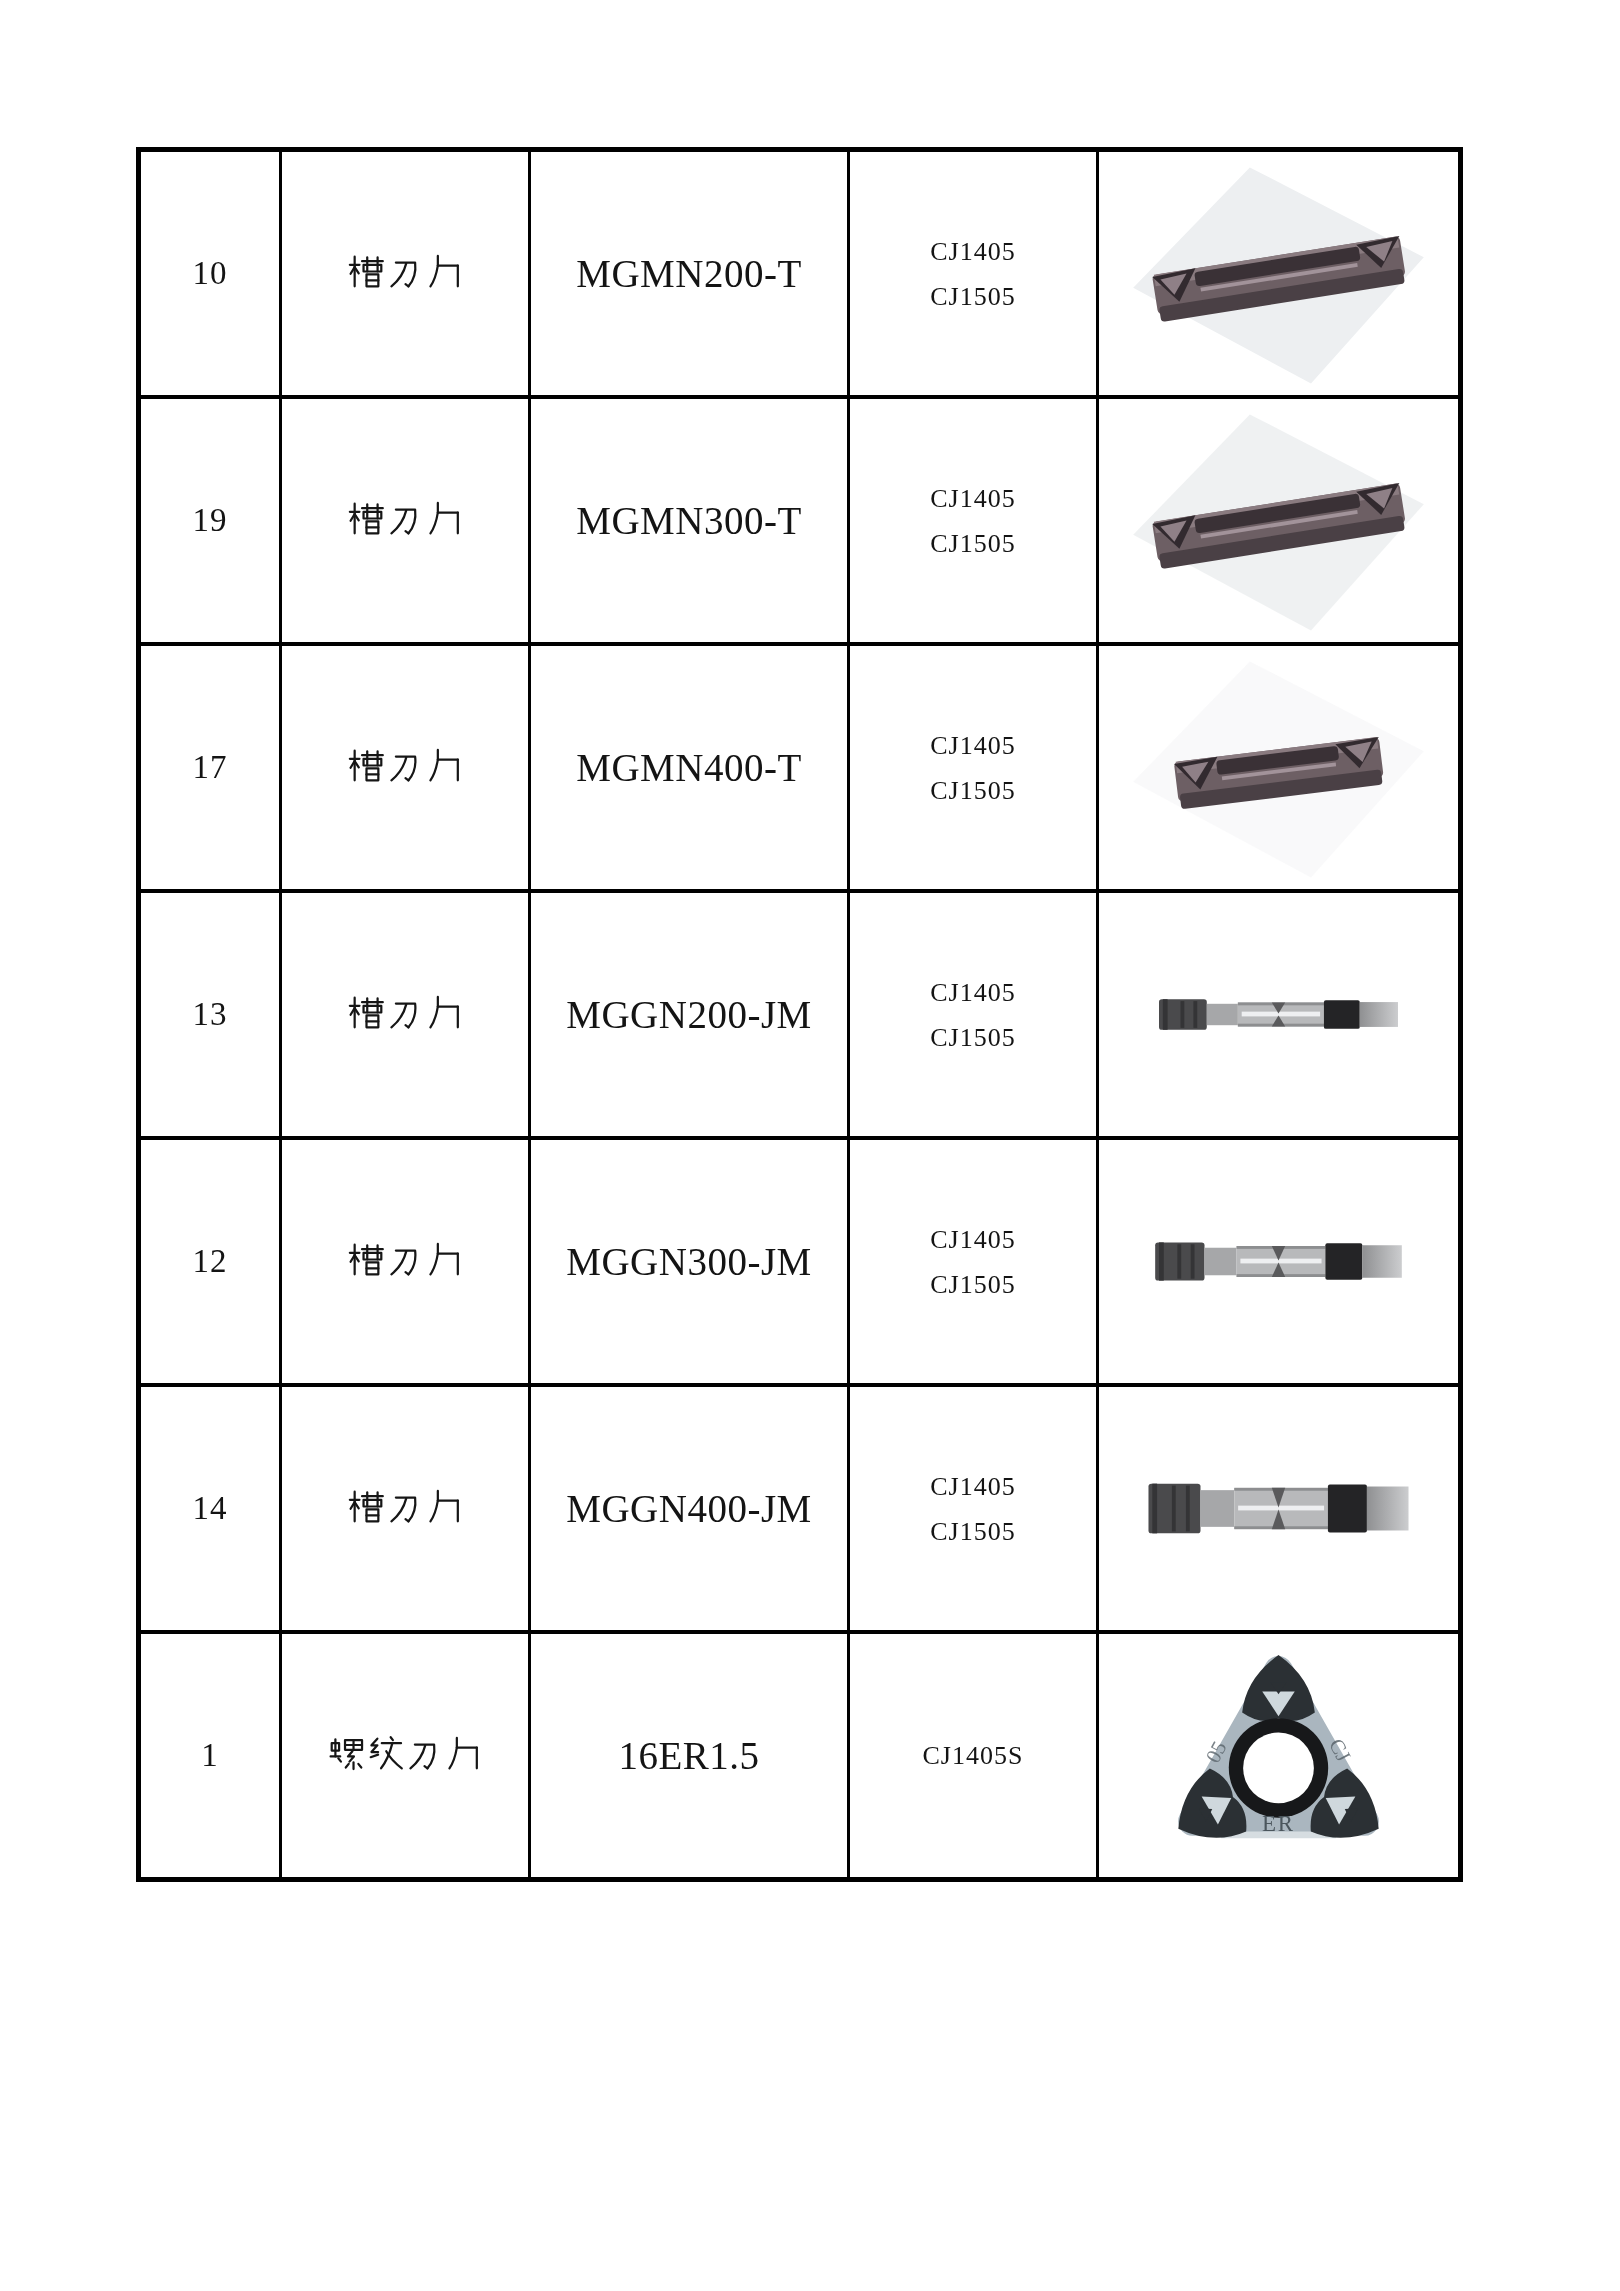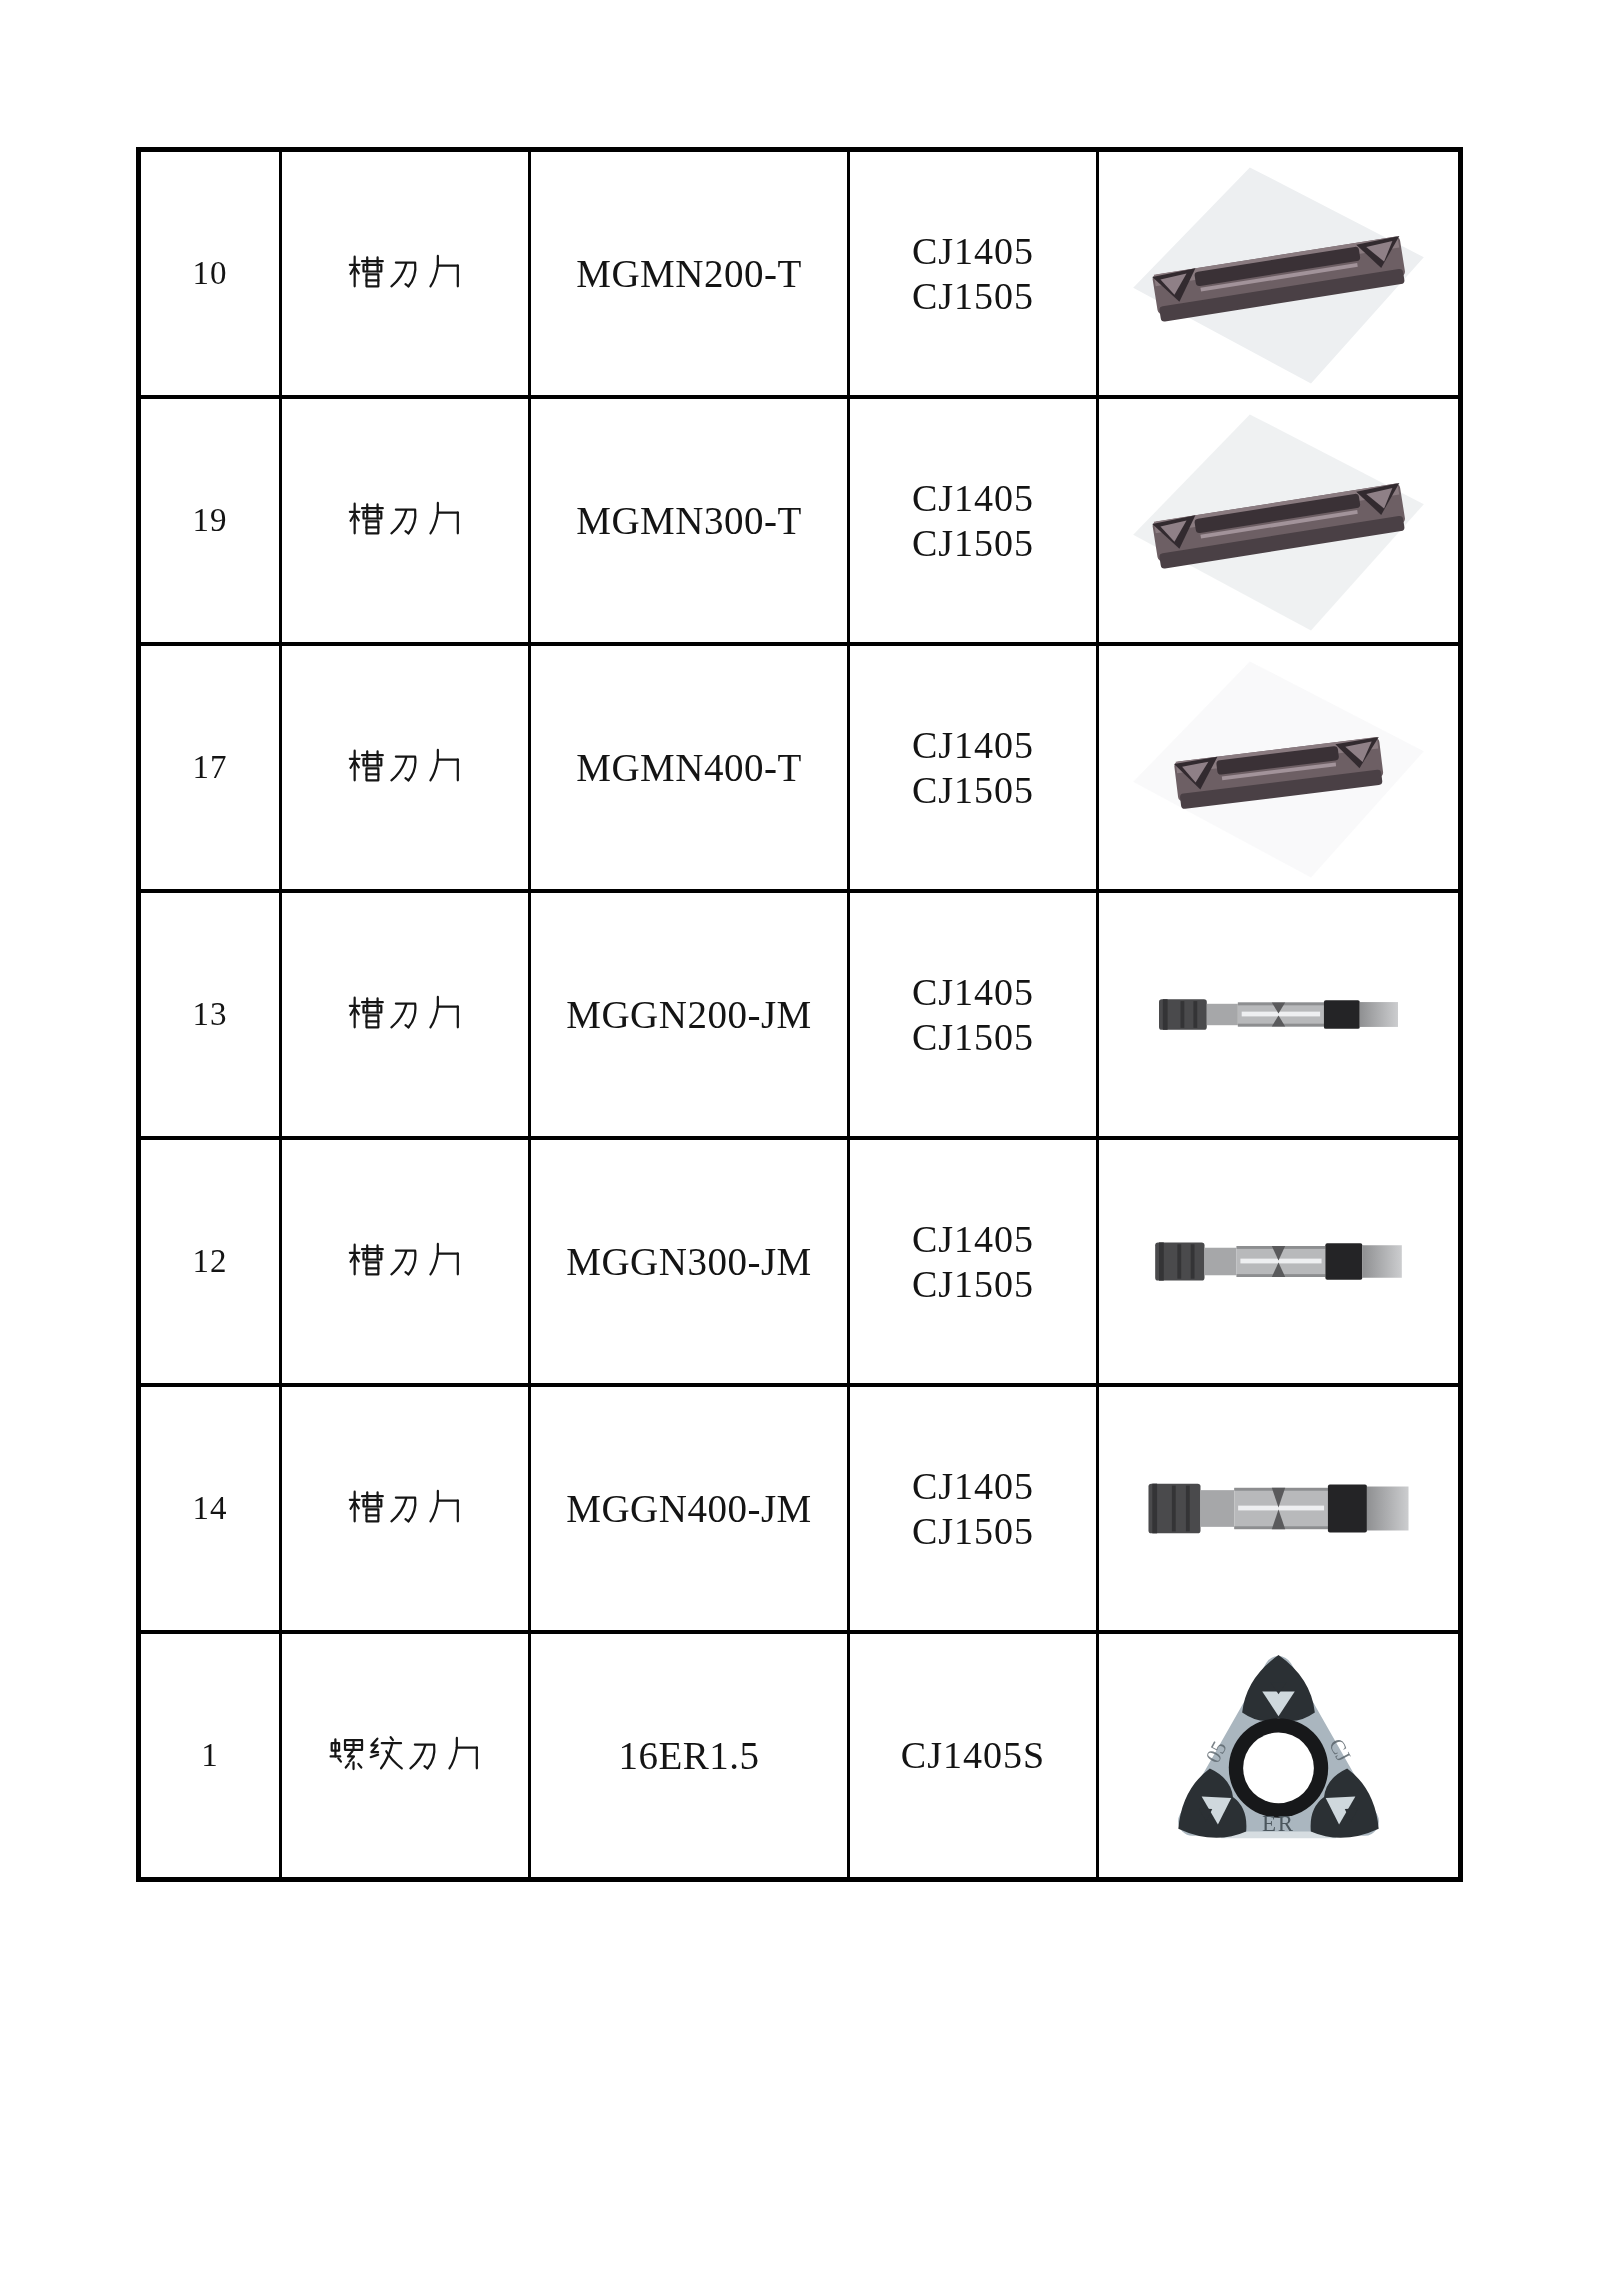--- a/index.html
+++ b/index.html
@@ -15,21 +15,21 @@
     border:5.9px solid #000;
   }
   table.product td{
     border-left:3.9px solid #000;border-right:3.9px solid #000;
     border-top:4.9px solid #000;border-bottom:4.9px solid #000;
     height:243px;padding:0;margin:0;
     text-align:center;vertical-align:middle;overflow:hidden;
     background:#ffffff;
   }
   .cell-text{font-size:33px;letter-spacing:1px;line-height:1.2;}
-  .grade-line{font-size:38px;letter-spacing:1px;line-height:45px;}
+  .grade-line{font-size:26px;letter-spacing:1px;line-height:45px;}
   .model-text{font-size:39px;letter-spacing:0.5px;}
   .cjk-glyph{display:inline-block;vertical-align:-5.9px;margin:0 1px;}
   .photo-wrap{display:block;margin:0 auto;}
 </style>
 </head>
 <body>
 
 <div class="page">
   <table class="product">
     <colgroup>

